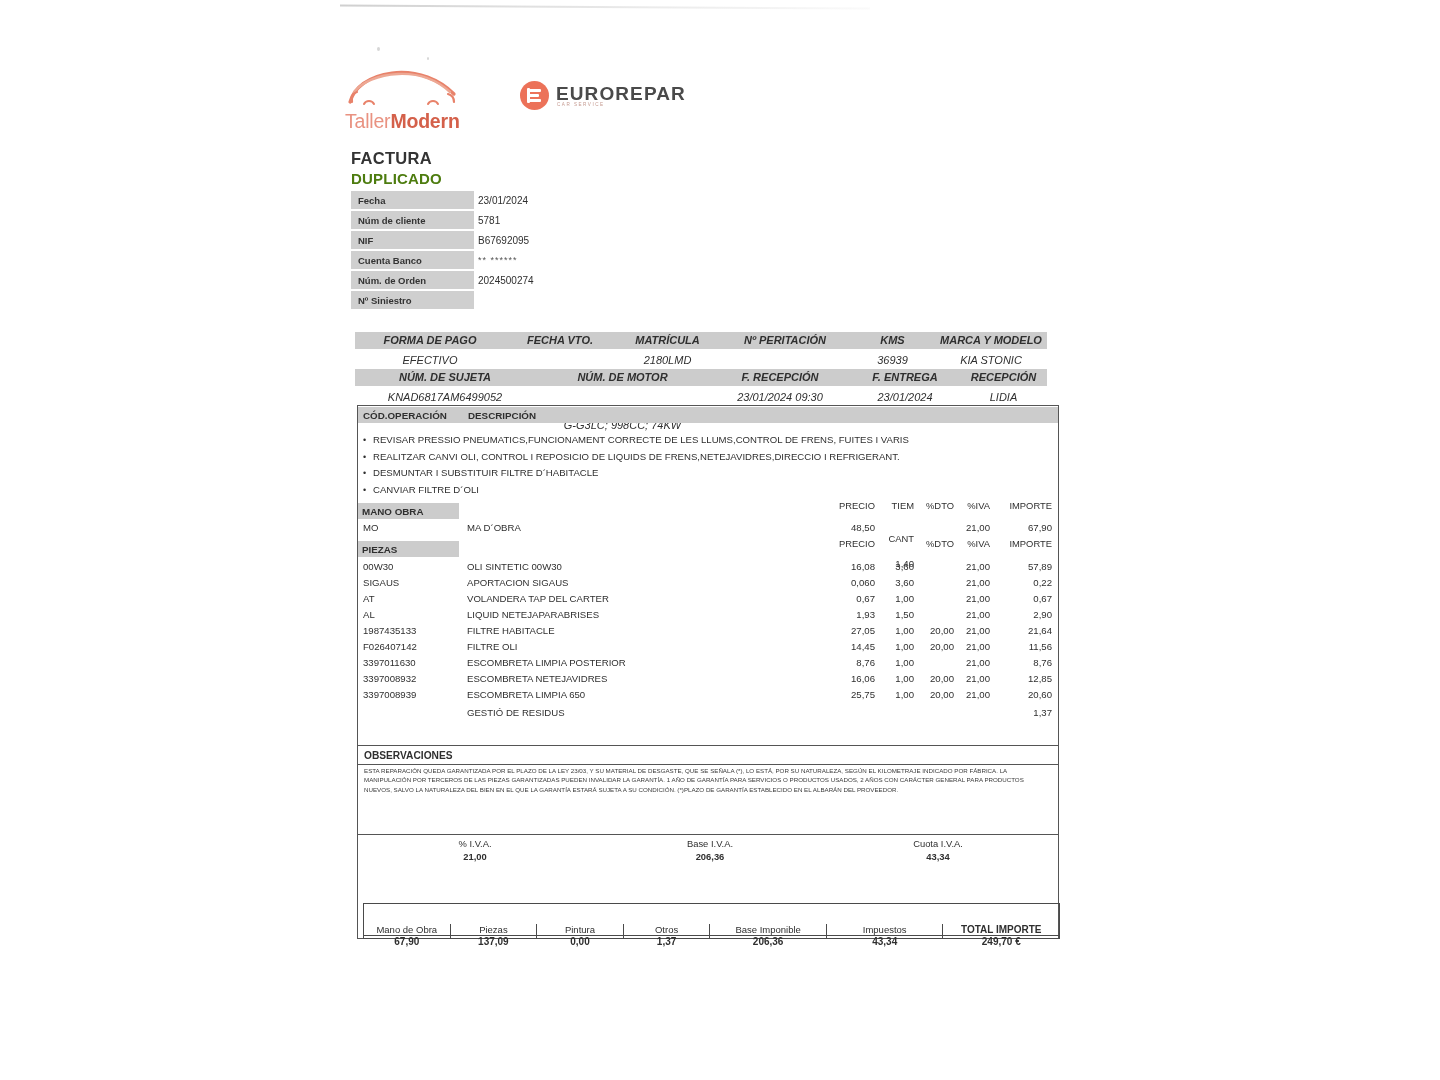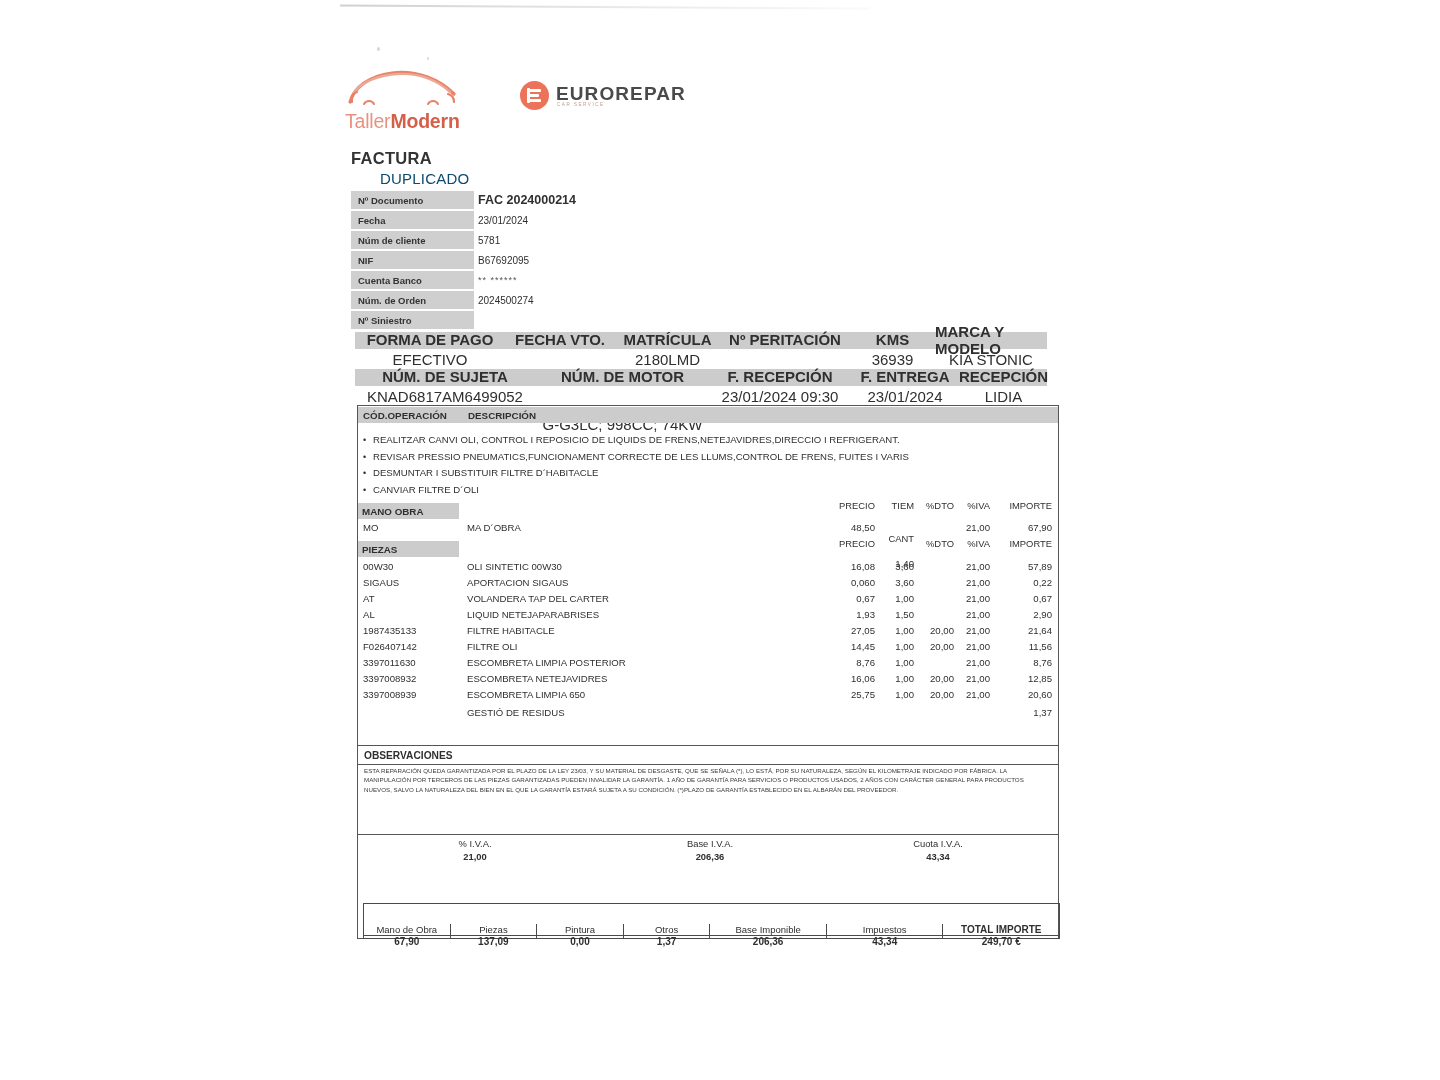--- a/index.html
+++ b/index.html
@@ -105,24 +105,23 @@
     left: 351px; top: 149px;
     font-size: 16.5px;
     font-weight: 700;
     letter-spacing: .3px;
     color: #333;
   }
   .doc-subtitle {
     position: absolute;
     left: 351px; top: 170px;
     font-size: 15px;
-    font-weight: 400;
+    font-weight: 700;
     letter-spacing: .2px;
-    color: #0c4a6e;
-    margin-left: 29px;
+    color: #4d7c0f;
   }
 
   
   .meta-block {
     position: absolute;
     left: 351px; top: 191px;
     width: 710px;
   }
   .meta-row {
     position: relative;
@@ -172,23 +171,24 @@
     position: absolute;
     left: 355px;
     width: 692px; height: 17px;
   }
   .vcell {
     position: absolute;
     top: 0; height: 15px;
     display: flex;
     align-items: center;
     justify-content: center;
-    font-size: 15px;
+    font-size: 11px;
     color: #2f2f2f;
     box-sizing: border-box;
+    font-style: italic;
   }
   .vcell.hdr { font-weight: 700; }
 
   
   .content-box {
     position: absolute;
     left: 357px; top: 405px;
     width: 702px; height: 534px;
     border: 1.2px solid #555;
     box-sizing: border-box;
@@ -376,24 +376,20 @@
     </div>
     <div class="euro-text">EUROREPAR</div>
     <div class="euro-sub">CAR SERVICE</div>
   </div>
 
   <div class="doc-title">FACTURA</div>
   <div class="doc-subtitle">DUPLICADO</div>
 
   <div class="meta-block">
     <div class="meta-row">
-      <div class="meta-label">Nº Documento</div>
-      <div class="meta-value big">FAC 2024000214</div>
-    </div>
-    <div class="meta-row">
       <div class="meta-label">Fecha</div>
       <div class="meta-value">23/01/2024</div>
     </div>
     <div class="meta-row">
       <div class="meta-label">Núm de cliente</div>
       <div class="meta-value">5781</div>
     </div>
     <div class="meta-row">
       <div class="meta-label">NIF</div>
       <div class="meta-value">B67692095</div>
@@ -444,22 +440,22 @@
     <div class="vcell" style="left:605px;width:87px;">LIDIA</div>
   </div>
 
   <div class="content-box"></div>
 
   <div class="band" style="left:358px;top:407px;width:700px;"></div>
   <div class="band-label" style="left:363px;top:407px;">CÓD.OPERACIÓN</div>
   <div class="band-label" style="left:468px;top:407px;">DESCRIPCIÓN</div>
 
   <div class="op-list">
+    <div class="op-item">REVISAR PRESSIO PNEUMATICS,FUNCIONAMENT CORRECTE DE LES LLUMS,CONTROL DE FRENS, FUITES I VARIS</div>
     <div class="op-item">REALITZAR CANVI OLI, CONTROL I REPOSICIO DE LIQUIDS DE FRENS,NETEJAVIDRES,DIRECCIO I REFRIGERANT.</div>
-    <div class="op-item">REVISAR PRESSIO PNEUMATICS,FUNCIONAMENT CORRECTE DE LES LLUMS,CONTROL DE FRENS, FUITES I VARIS</div>
     <div class="op-item">DESMUNTAR I SUBSTITUIR FILTRE D´HABITACLE</div>
     <div class="op-item">CANVIAR FILTRE D´OLI</div>
   </div>
 
   <div class="band" style="left:358px;top:503px;width:101px;"></div>
   <div class="band-label" style="left:362px;top:503px;">MANO OBRA</div>
   <div class="colhdr" style="left:828px;top:498px;width:47px;">PRECIO</div>
   <div class="colhdr" style="left:882px;top:498px;width:32px;">TIEM</div>
   <div class="colhdr" style="left:918px;top:498px;width:36px;">%DTO</div>
   <div class="colhdr" style="left:956px;top:498px;width:34px;">%IVA</div>

